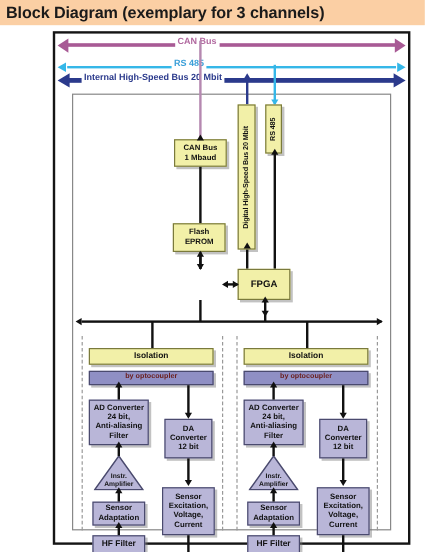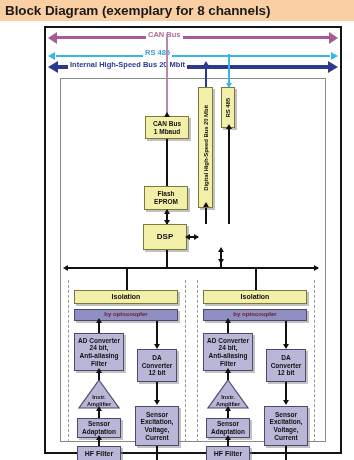--- a/index.html
+++ b/index.html
@@ -92,21 +92,21 @@
     border-top:3.2px solid transparent;border-bottom:3.2px solid transparent;}
   .ar-lt{border-right:5px solid #111;}
   .ar-rt{border-left:5px solid #111;}
   .ar-dn.cyan{border-top-color:#35b7e8;}
   .ar-up.navy{border-bottom-color:#2b3a8c;}
 </style>
 </head>
 <body>
 
 <div id="title-bar">
-  <div id="title-text">Block Diagram (exemplary for 8 channels)</div>
+  <div id="title-text">Block Diagram (exemplary for 3 channels)</div>
 </div>
 
 <div id="frame">
  <div id="frame-inner">
 
   <div class="busrow" style="left:2px;top:4px;width:290px;">
     <div class="arrowL" style="border-right:9px solid #a85a95;"></div>
     <div class="busline thick" style="background:#a85a95;"></div>
     <div class="arrowR" style="border-left:9px solid #a85a95;"></div>
     <div class="buslabel" style="left:98px;color:#b26aa0;">CAN Bus</div>
@@ -160,24 +160,24 @@
 
   <div class="box yellow" style="left:98px;top:158px;width:44px;height:24px;flex-direction:column;">
     <span>Flash</span>
     <span>EPROM</span>
   </div>
 
   <div class="vline" style="left:120px;top:184px;height:12px;"></div>
   <div class="ar-up" style="left:117.5px;top:181px;"></div>
   <div class="ar-dn" style="left:117.5px;top:192px;"></div>
 
-  <div class="box yellow" style="left:97px;top:196px;width:44px;height:26px;font-size:8px;">
-    <span>DSP</span>
-  </div>
-
+
+  <div class="box yellow" style="left:152px;top:196px;width:44px;height:26px;font-size:8px;">
+    <span>FPGA</span>
+  </div>
 
   <div class="hline" style="left:141px;top:208px;width:11px;"></div>
   <div class="ar-lt" style="left:139px;top:205.5px;"></div>
   <div class="ar-rt" style="left:148px;top:205.5px;"></div>
 
   <div class="hline" style="left:22px;top:239px;width:250px;"></div>
   <div class="ar-lt" style="left:17px;top:236.5px;"></div>
   <div class="ar-rt" style="left:268px;top:236.5px;"></div>
 
   <div class="vline" style="left:120px;top:222px;height:18px;"></div>

